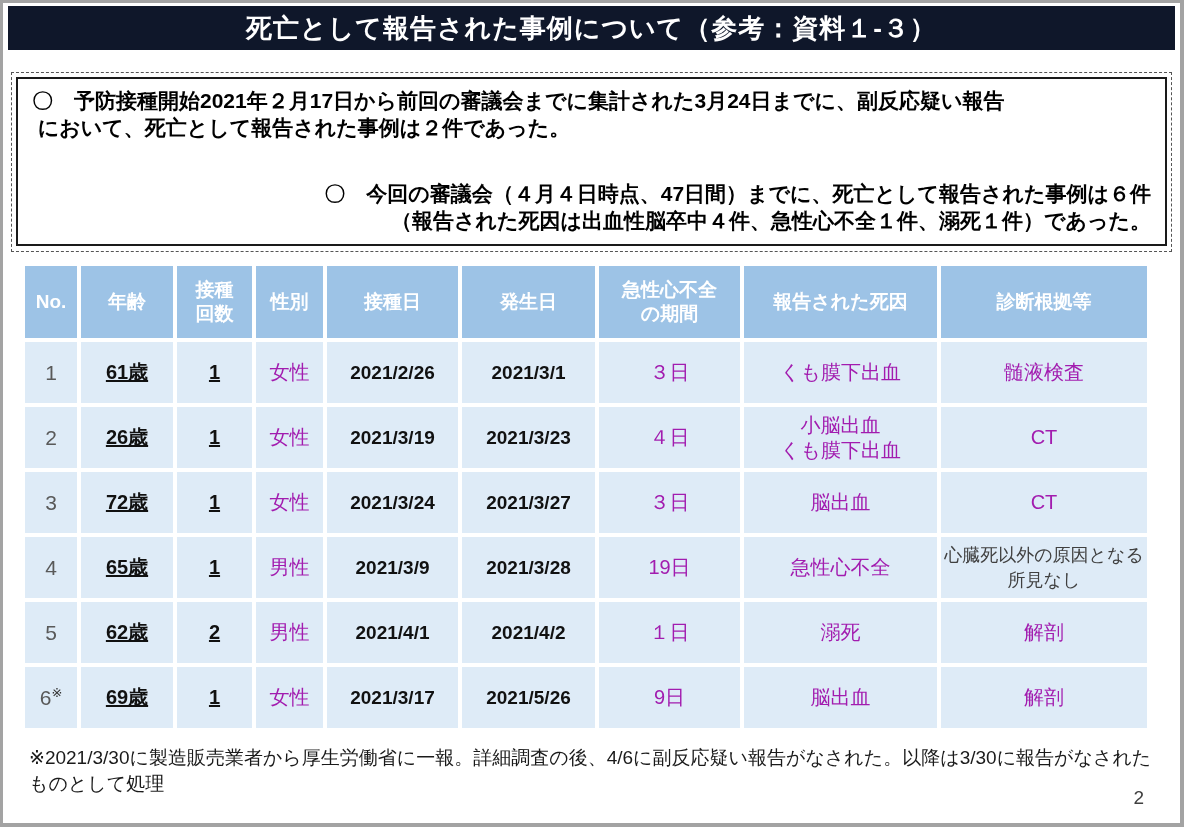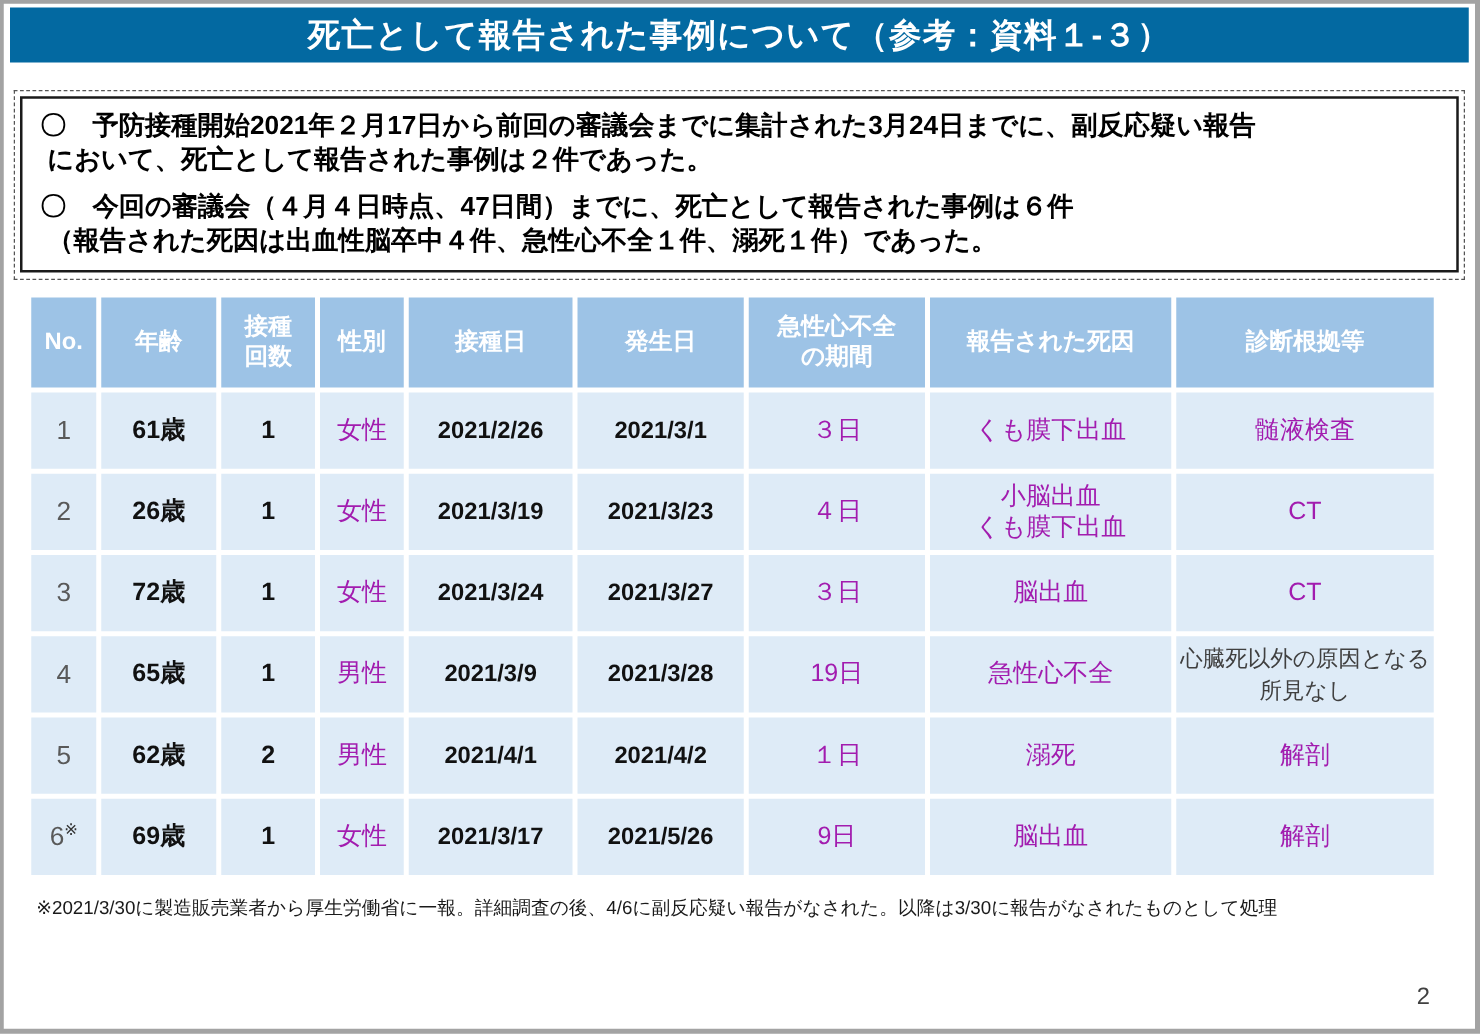--- a/index.html
+++ b/index.html
@@ -11,21 +11,21 @@
     border:3px solid #a3a3a3;
     border-right-width:4px;
     border-bottom-width:4px;
     overflow:hidden;
   }
 
   
   .title-bar {
     margin:3px 5px 0 5px;
     height:44px;
-    background:#0369a1;
+    background:#0f172a;
     display:flex;
     align-items:center;
     justify-content:center;
   }
   .title-bar .title-text {
     color:#ffffff;
     font-size:26px;
     font-weight:bold;
     letter-spacing:1px;
   }
@@ -40,21 +40,21 @@
     border:2px solid #1a1a1a;
     padding:8px 14px 10px 14px;
   }
   .notice-item {
     font-size:21px;
     font-weight:bold;
     color:#000;
     line-height:1.3;
     white-space:pre-wrap;
   }
-  .notice-item + .notice-item { margin-top:10px; }
+  .notice-item + .notice-item { margin-top:38px;text-align:right; }
 
   
   .cases-table {
     margin:10px 0 0 18px;
     width:1130px;
     border-collapse:separate;
     border-spacing:4px;
     table-layout:fixed;
   }
   .cases-table th {
@@ -73,28 +73,28 @@
     color:#a21caf;
     font-size:20px;
     text-align:center;
     vertical-align:middle;
     height:61px;
     line-height:1.25;
     white-space:pre-line;
   }
   td.c-no   { color:#595959; font-size:21px; }
   td.c-no sup { font-size:13px; color:#333; }
-  td.c-num  { font-weight:bold; color:#111; }
+  td.c-num  { font-weight:bold; color:#111;text-decoration:underline; }
   td.c-date { font-weight:bold; color:#111; font-size:19px;text-align:center; }
   td.small-text { font-size:18px; color:#404040; line-height:1.35; }
 
   
   .footnote {
     margin:13px 20px 0 26px;
-    font-size:15px;
+    font-size:19px;
     color:#1a1a1a;
   }
   .page-number {
     position:absolute;
     right:36px;
     bottom:14px;
     font-size:19px;
     color:#404040;
   }
 </style>

